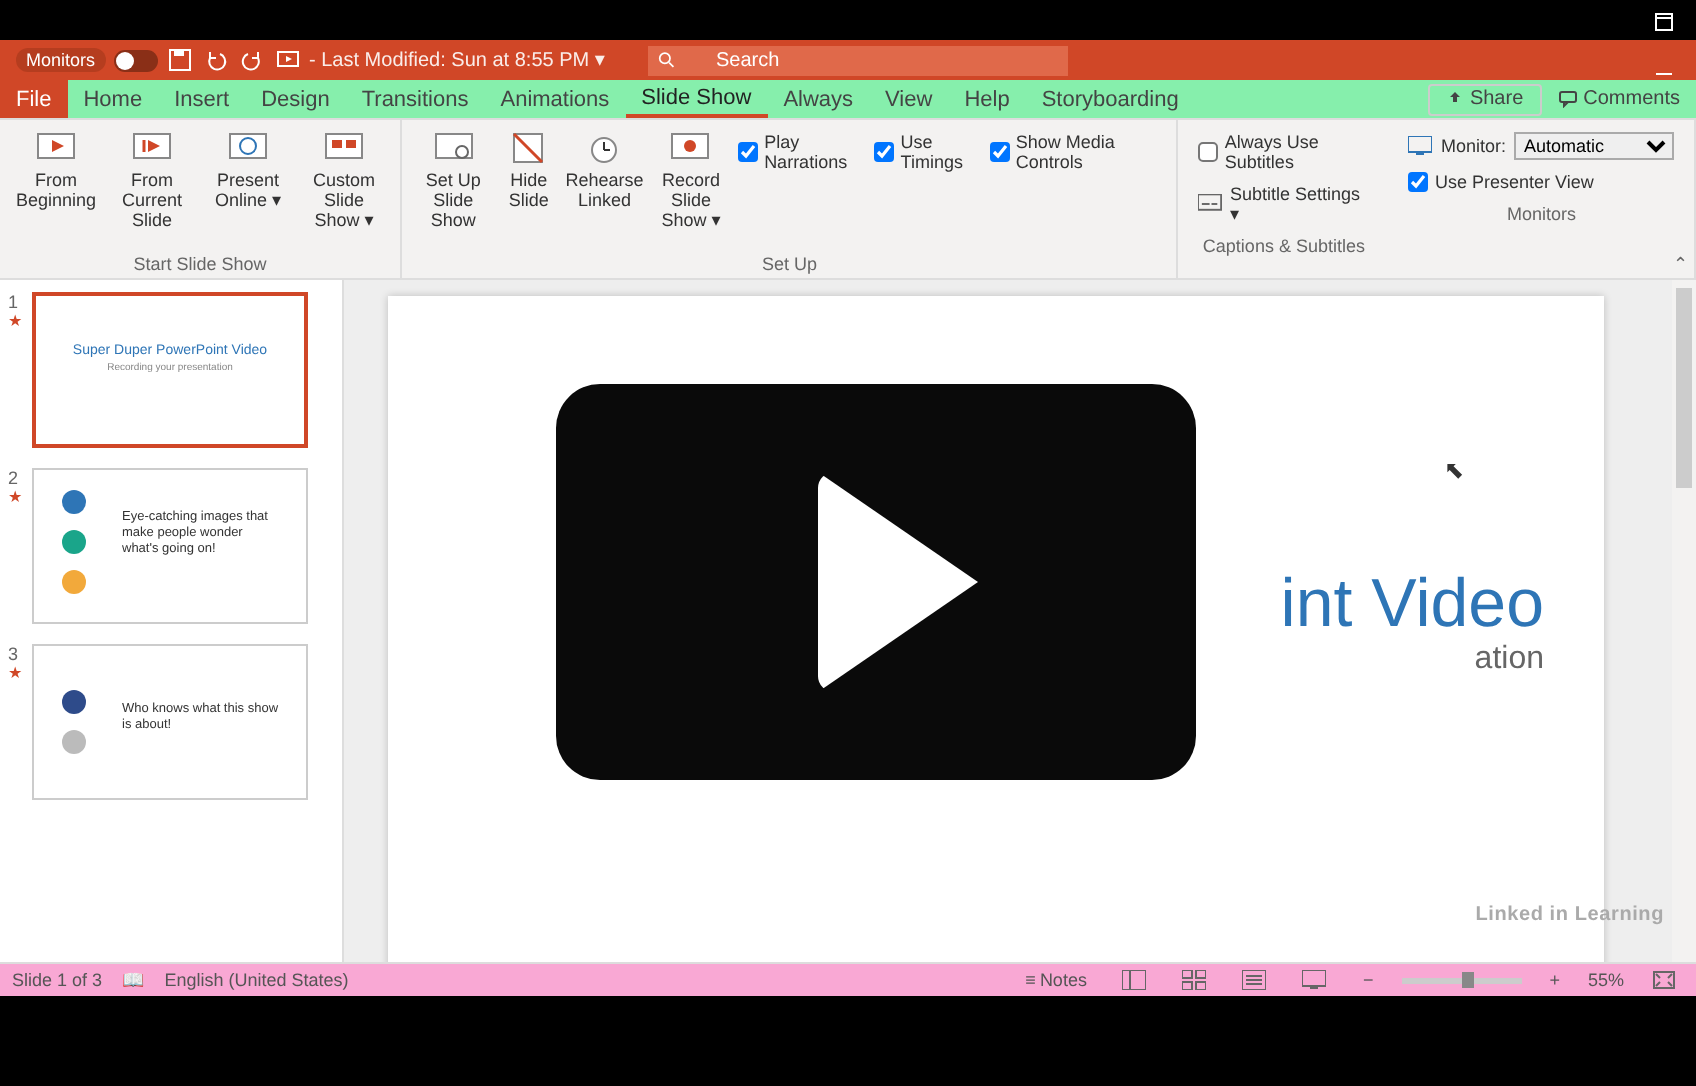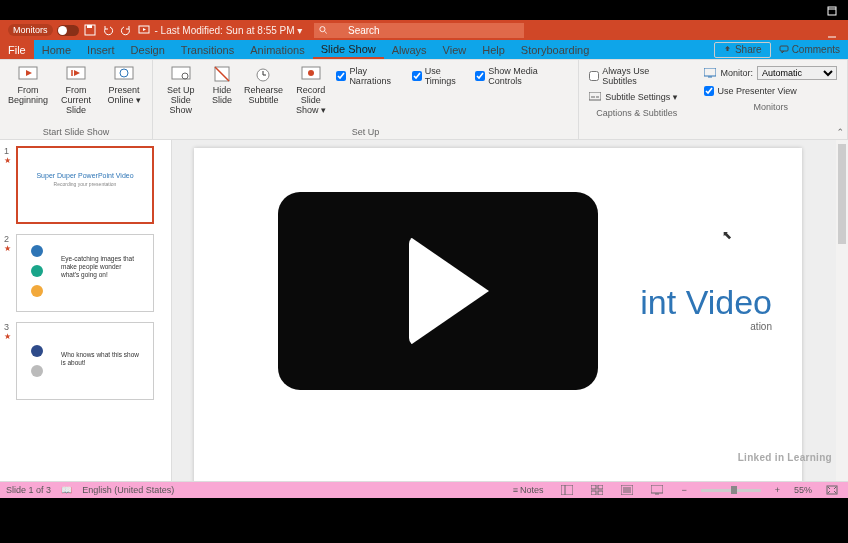--- a/index.html
+++ b/index.html
@@ -8,30 +8,30 @@
 
 
 .titlebar { height: 20px; background: #d04727; display: flex; align-items: center; color: #fff; font-size: 10px; }
 .tb-left { display: flex; align-items: center; gap: 4px; padding-left: 8px; }
 .tb-autosave { background: #b53d1f; padding: 1px 5px; border-radius: 8px; font-size: 9px; }
 .tb-toggle { width: 22px; height: 11px; background: #8a2f17; border-radius: 6px; position: relative; }
 .tb-toggle::after { content:""; position:absolute; width:9px; height:9px; background:#fff; border-radius:50%; top:1px; left:1px; }
 .tb-icon { width: 14px; height: 14px; display: flex; align-items: center; justify-content: center; }
 .tb-file { margin-left: 40px; }
 .tb-mod { margin-left: 4px; opacity: 0.9; }
-.tb-search { margin-left: 12px; width: 210px; height: 15px; background: #e0694a; display: flex; align-items: center; padding: 0 5px; gap: 20px; }
+.tb-search { margin-left: 22px; width: 210px; height: 15px; background: #e0694a; display: flex; align-items: center; padding: 0 5px; gap: 20px; }
 .tb-search input { background: transparent; border: none; outline: none; color: #fff; font-size: 10px; width: 100%; }
 .tb-search input::placeholder { color: #fff; }
 .tb-right { margin-left: auto; display: flex; align-items: flex-end; gap: 6px; padding-right: 4px; flex-direction: column; }
 .tb-user { font-size: 10px; }
 .tb-avatar { width: 16px; height: 16px; border-radius: 50%; background: #555; }
 .tb-win { width: 24px; height: 20px; display:flex; align-items:center; justify-content:center; cursor:pointer; }
 
 
-.ribbon-tabs { height: 20px; background: #0ea5e9; display: flex; align-items:center; font-size: 11px; color: #444; border-bottom: 1px solid #ddd; }
+.ribbon-tabs { height: 20px; background: #86efac; display: flex; align-items:center; font-size: 11px; color: #444; border-bottom: 1px solid #ddd; }
 .rtab { padding: 0 8px; height: 100%; display:flex; align-items:center; cursor:pointer; }
 .rtab.file { background: #d04727; color:#fff; }
 .rtab.active { border-bottom: 2px solid #d04727; color: #222; }
 .rtab-spacer { flex: 1; }
 .rtab-share, .rtab-comments { display:flex; align-items:center; gap:3px; padding: 0 8px; font-size:10px; color:#444; cursor:pointer; }
 .rtab-share { border:1px solid #ccc; height:16px; border-radius:2px; }
 
 
 .ribbon { height: 80px; background: #f3f2f1; border-bottom: 1px solid #ddd; display:flex; position:relative; }
 .rgroup { border-right: 1px solid #ddd; display:flex; flex-direction:column; }
@@ -56,21 +56,21 @@
 .thumb { width:138px; height:78px; background:#fff; border:1px solid #ccc; cursor:pointer; position:relative; padding:6px; }
 .thumb.active { border:2px solid #d04727; }
 .thumb .t-title { font-size:7px; color:#2e75b6; text-align:center; margin-top:18px; }
 .thumb .t-sub { font-size:5px; color:#888; text-align:center; margin-top:2px; }
 .thumb .dot { width:12px; height:12px; border-radius:50%; position:absolute; }
 .thumb .bullet-text { font-size:6.5px; color:#333; position:absolute; left:44px; line-height:1.2; }
 
 .canvas-area { flex:1; position:relative; overflow:hidden; }
 .slide { position:absolute; left:22px; top:8px; width:608px; height:342px; background:#fff; box-shadow:0 0 4px rgba(0,0,0,0.2); }
 .slide-title { position:absolute; right:30px; top:135px; font-size:34px; color:#2e75b6; font-weight:400; }
-.slide-sub { position:absolute; right:30px; top:173px; font-size:10px; color:#666; }
+.slide-sub { position:absolute; right:30px; top:173px; font-size:16px; color:#666; }
 .cursor { position:absolute; left:528px; top:80px; font-size:12px; color:#333; }
 .scroll-v { position:absolute; right:0; top:0; bottom:0; width:12px; background:#f3f2f1; }
 .scroll-v .handle { position:absolute; top:4px; width:8px; left:2px; height:100px; background:#ccc; }
 
 
 .video-overlay { position:absolute; left:84px; top:44px; width:320px; height:198px; background:#0a0a0a; border-radius:22px; display:flex; align-items:center; justify-content:center; }
 .play-triangle { width:0; height:0; border-left:80px solid #fff; border-top:55px solid transparent; border-bottom:55px solid transparent; margin-left:22px; border-radius:8px; }
 
 
 .status { height:17px; background:#f9a8d4; border-top:1px solid #ddd; display:flex; align-items:center; font-size:9px; color:#555; padding:0 6px; gap:10px; }
@@ -199,20 +199,28 @@
             </svg>
             <span>From Current Slide</span>
           </div>
         <div class="rbtn-lg">
             <svg class="ico" viewBox="0 0 20 20">
               <rect x="1" y="3" width="18" height="12" fill="#fff" stroke="#888"></rect>
               <circle cx="10" cy="9" r="4" fill="none" stroke="#2e75b6"></circle>
             </svg>
             <span>Present Online ▾</span>
           </div>
+        <div class="rbtn-lg">
+            <svg class="ico" viewBox="0 0 20 20">
+              <rect x="1" y="3" width="18" height="12" fill="#fff" stroke="#888"></rect>
+              <rect x="4" y="6" width="5" height="4" fill="#d04727"></rect>
+              <rect x="11" y="6" width="5" height="4" fill="#d04727"></rect>
+            </svg>
+            <span>Custom Slide Show ▾</span>
+          </div>
       </div>
       <div class="rgroup-label">Start Slide Show</div>
     </div>
 
     <div class="rgroup">
       <div class="rgroup-body">
         <div class="rbtn-lg">
             <svg class="ico" viewBox="0 0 20 20">
               <rect x="1" y="3" width="18" height="12" fill="#fff" stroke="#888"></rect>
               <circle cx="14" cy="12" r="3" fill="none" stroke="#666"></circle>
@@ -225,21 +233,21 @@
               <line x1="3" y1="3" x2="17" y2="17" stroke="#d04727" stroke-width="1.5"></line>
             </svg>
             <span>Hide Slide</span>
           </div>
         <div class="rbtn-lg">
             <svg class="ico" viewBox="0 0 20 20">
               <circle cx="10" cy="11" r="6" fill="#fff" stroke="#888"></circle>
               <line x1="10" y1="11" x2="10" y2="7" stroke="#333"></line>
               <line x1="10" y1="11" x2="13" y2="11" stroke="#333"></line>
             </svg>
-            <span>Rehearse Subtitle</span>
+            <span>Rehearse Linked</span>
           </div>
         <div class="rbtn-lg">
             <svg class="ico" viewBox="0 0 20 20">
               <rect x="1" y="3" width="18" height="12" fill="#fff" stroke="#888"></rect>
               <circle cx="10" cy="9" r="3" fill="#d04727"></circle>
             </svg>
             <span>Record Slide Show ▾</span>
           </div>
         <div class="rchecks">
           <label class="rchk">

